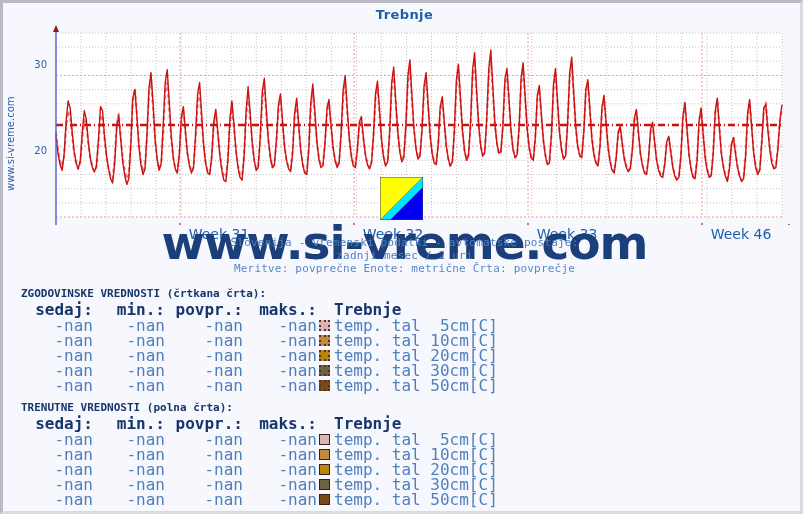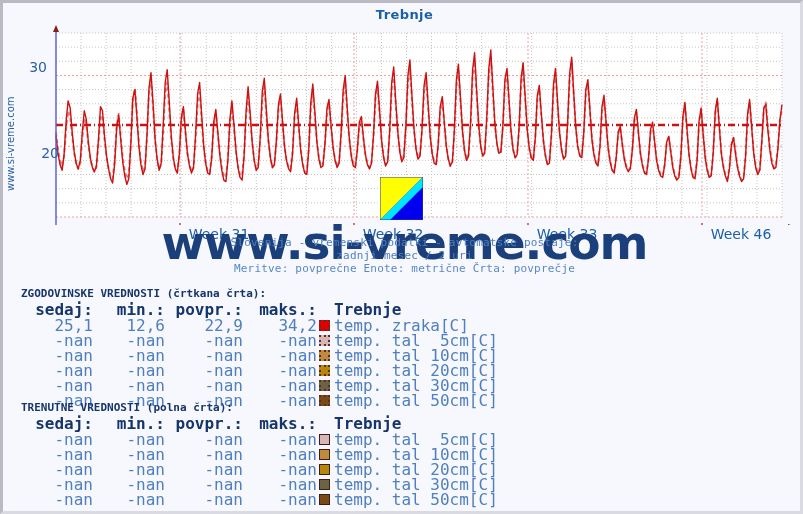--- a/index.html
+++ b/index.html
@@ -55,21 +55,21 @@
     width: 803px; height: 200px;
   }
   #plot-svg { display:block; }
 
   
   .ytick {
     position: absolute;
     right: 0;
     width: 30px;
     text-align: right;
-    font-size: 14px;
+    font-size: 10px;
     color: #2a5fa5;
     font-family: "DejaVu Sans", sans-serif;
   }
   .xtick {
     position: absolute;
     font-size: 14px;
     color: #1b5fa8;
     font-family: "DejaVu Sans", sans-serif;
     text-align: center;
     width: 80px;
@@ -238,21 +238,21 @@
         <polygon points="50,7 56,7 53,0" fill="#8b1a1a"></polygon>
         <polygon points="785,199 785,205 793,202" fill="#8b1a1a"></polygon>
         <line x1="177" y1="198" x2="177" y2="202" stroke="#cc3333" stroke-width="1.4"></line>
         <line x1="351" y1="198" x2="351" y2="202" stroke="#cc3333" stroke-width="1.4"></line>
         <line x1="525" y1="198" x2="525" y2="202" stroke="#cc3333" stroke-width="1.4"></line>
         <line x1="699" y1="198" x2="699" y2="202" stroke="#cc3333" stroke-width="1.4"></line>
       </svg>
   </div>
 
   <div class="ytick" style="left:14px; top:56px;">30</div>
-  <div class="ytick" style="left:26px; top:142px;">20</div>
+  <div class="ytick" style="left:14px; top:142px;">20</div>
 
   <div class="xtick" style="left:176px;">Week 31</div>
   <div class="xtick" style="left:350px;">Week 32</div>
   <div class="xtick" style="left:524px;text-align:center;">Week 33</div>
   <div class="xtick" style="left:698px;">Week 46</div>
 
   <div id="flag-marker">
     <svg width="43" height="43" viewBox="0 0 43 43">
       <polygon points="0,0 43,0 0,43" fill="#ffff00"></polygon>
       <polygon points="43,0 43,43 0,43" fill="#0000ee"></polygon>
@@ -275,27 +275,20 @@
         <tr>
           <th class="c0">sedaj:</th>
           <th class="c1">min.:</th>
           <th class="c2">povpr.:</th>
           <th class="c3">maks.:</th>
           <th class="clab">Trebnje</th>
         </tr>
       </thead>
       <tbody>
           <tr>
-            <td class="c0">25,1</td>
-            <td class="c1">12,6</td>
-            <td class="c2">22,9</td>
-            <td class="c3">34,2</td>
-            <td class="clab"><span class="swatch dashed" style="background: rgb(224, 0, 0);"></span><span>temp. zraka[C]</span></td>
-          </tr>
-          <tr>
             <td class="c0">-nan</td>
             <td class="c1">-nan</td>
             <td class="c2">-nan</td>
             <td class="c3">-nan</td>
             <td class="clab"><span class="swatch dashed" style="background: rgb(216, 182, 182);"></span><span>temp. tal  5cm[C]</span></td>
           </tr>
           <tr>
             <td class="c0">-nan</td>
             <td class="c1">-nan</td>
             <td class="c2">-nan</td>

